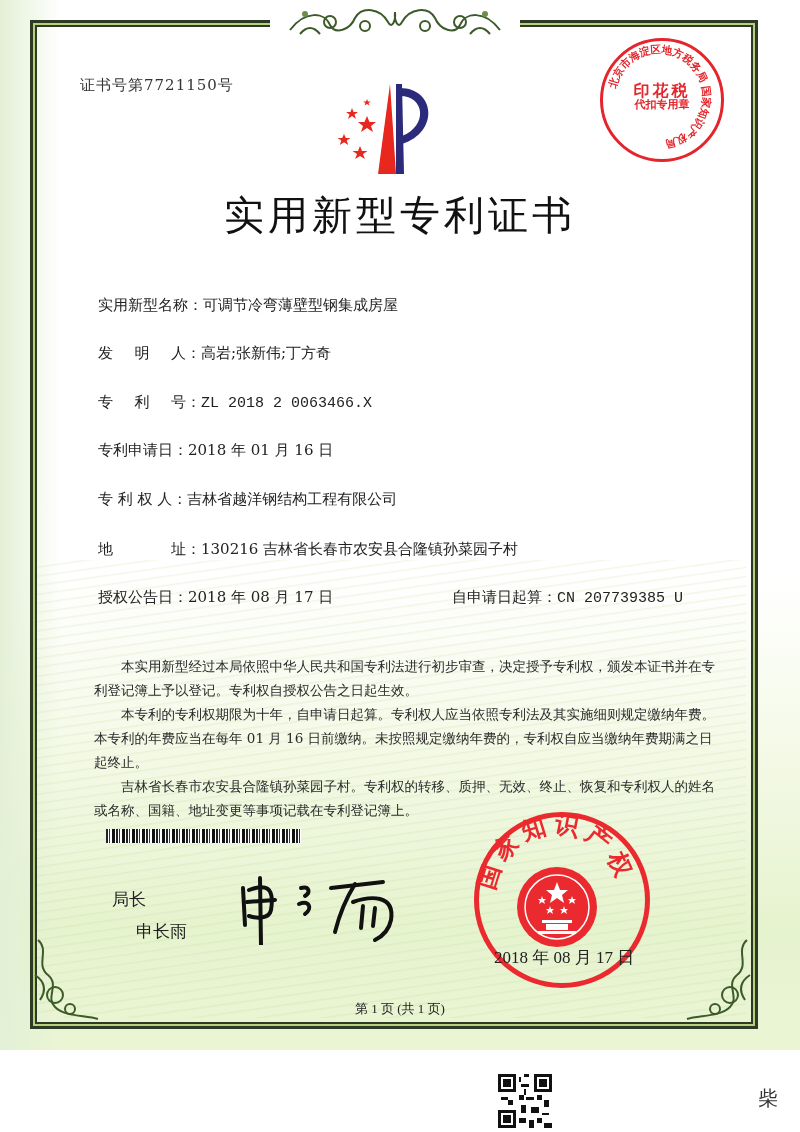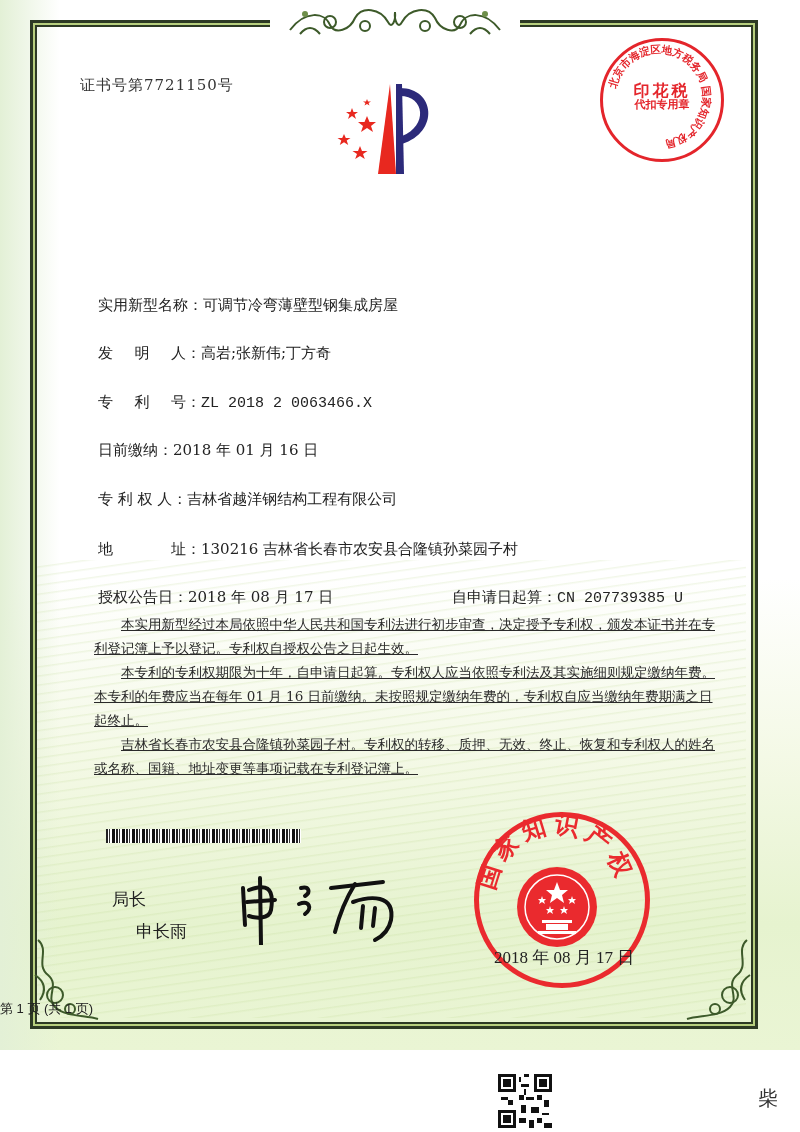--- a/index.html
+++ b/index.html
@@ -66,41 +66,41 @@
   .f4 { top:441px; }
   .f5 { top:490px; }
   .f6 { top:540px; }
   .f7 { top:588px; }
   .f7b { position:absolute; left:452px; top:588px; font-size:15px; color:#222; white-space:nowrap; }
 
   .spaced-3 { letter-spacing:0; width:88px; display:inline-flex; justify-content:space-between; }
 
   .para { position:absolute; left:94px; width:632px; font-size:13.5px; line-height:24px; color:#2a2a2a; }
   .para p { margin:0; text-indent:2em; }
-  .p1 { top:612px;text-decoration:underline; }
+  .p1 { top:654px; }
 
   .barcode { position:absolute; left:106px; top:829px; width:195px; height:14px;
     background:repeating-linear-gradient(90deg,#222 0 2px,#fff 2px 3px,#333 3px 4px,#fff 4px 6px,#111 6px 9px,#fff 9px 10px);
   }
 
   .sig-role { position:absolute; left:112px; top:888px; font-size:17px; font-family:Liberation Serif, serif; color:#222; }
   .sig-name { position:absolute; left:112px; top:920px; font-size:17px; font-family:"DejaVu Sans",sans-serif; color:#222;margin-left:24px; }
   .signature { position:absolute; left:235px; top:870px; width:180px; height:75px; }
 
   .stamp-big {
     position:absolute; left:474px; top:812px; width:166px; height:166px;
     border:5px solid #ea2a2e; border-radius:50%;
   }
   .stamp-big svg { position:absolute; left:-5px; top:-5px; }
   .stamp-date {
     position:absolute; left:494px; top:946px; font-size:17px; color:#222;
     font-family:"Liberation Serif",serif;
   }
 
-  .page-no { position:absolute; left:0; width:800px; top:1000px; font-size:13px; color:#222; font-family:Liberation Sans, sans-serif; }
+  .page-no { position:absolute; left:0; width:800px; top:1000px; text-align:center; font-size:13px; color:#222; font-family:Liberation Serif, serif; }
 
   .qr { position:absolute; left:498px; top:1074px; width:54px; height:54px; }
   .side-char { position:absolute; left:758px; top:1085px; font-size:20px; color:#333; font-family:"DejaVu Serif",serif; }
 </style>
 </head>
 <body>
 
 <div class="sheet">
   <div class="wavy"></div>
   <div class="border-outer"></div>
@@ -161,20 +161,21 @@
           <path id="ringpath" d="M59,59 m-44,0 a44,44 0 1,1 88,0 a44,44 0 1,1 -88,0"></path>
         </defs>
       <text font-size="10.5" fill="#e4252b" font-weight="bold" font-family="DejaVu Serif, serif">
         <textPath href="#ringpath" startOffset="3%">北京市海淀区地方税务局 国家知识产权局</textPath>
       </text>
     </svg>
     <div class="inner1">印花税</div>
     <div class="inner2">代扣专用章</div>
   </div>
 
+  <div class="title">实用新型专利证书</div>
 
   <div class="field f1">
     <span class="lbl">实用新型名称：</span><span class="val">可调节冷弯薄壁型钢集成房屋</span>
   </div>
 
   <div class="field f2">
     <span class="spaced-3">
       <span>发</span>
         <span>明</span>
         <span>人</span>
@@ -183,21 +184,21 @@
 
   <div class="field f3">
     <span class="spaced-3">
       <span>专</span>
         <span>利</span>
         <span>号</span>
     </span><span>：</span><span class="val" style="font-family:'Liberation Mono',monospace;text-align:center;">ZL 2018 2 0063466.X</span>
   </div>
 
   <div class="field f4">
-    <span class="lbl">日前缴纳：</span><span class="val">2018 年 01 月 16 日</span>
+    <span class="lbl">专利申请日：</span><span class="val">2018 年 01 月 16 日</span>
   </div>
 
   <div class="field f5">
     <span class="lbl">专 利 权 人：</span><span class="val">吉林省越洋钢结构工程有限公司</span>
   </div>
 
   <div class="field f6">
     <span class="spaced-3">
       <span>地</span>
         <span>址</span>

